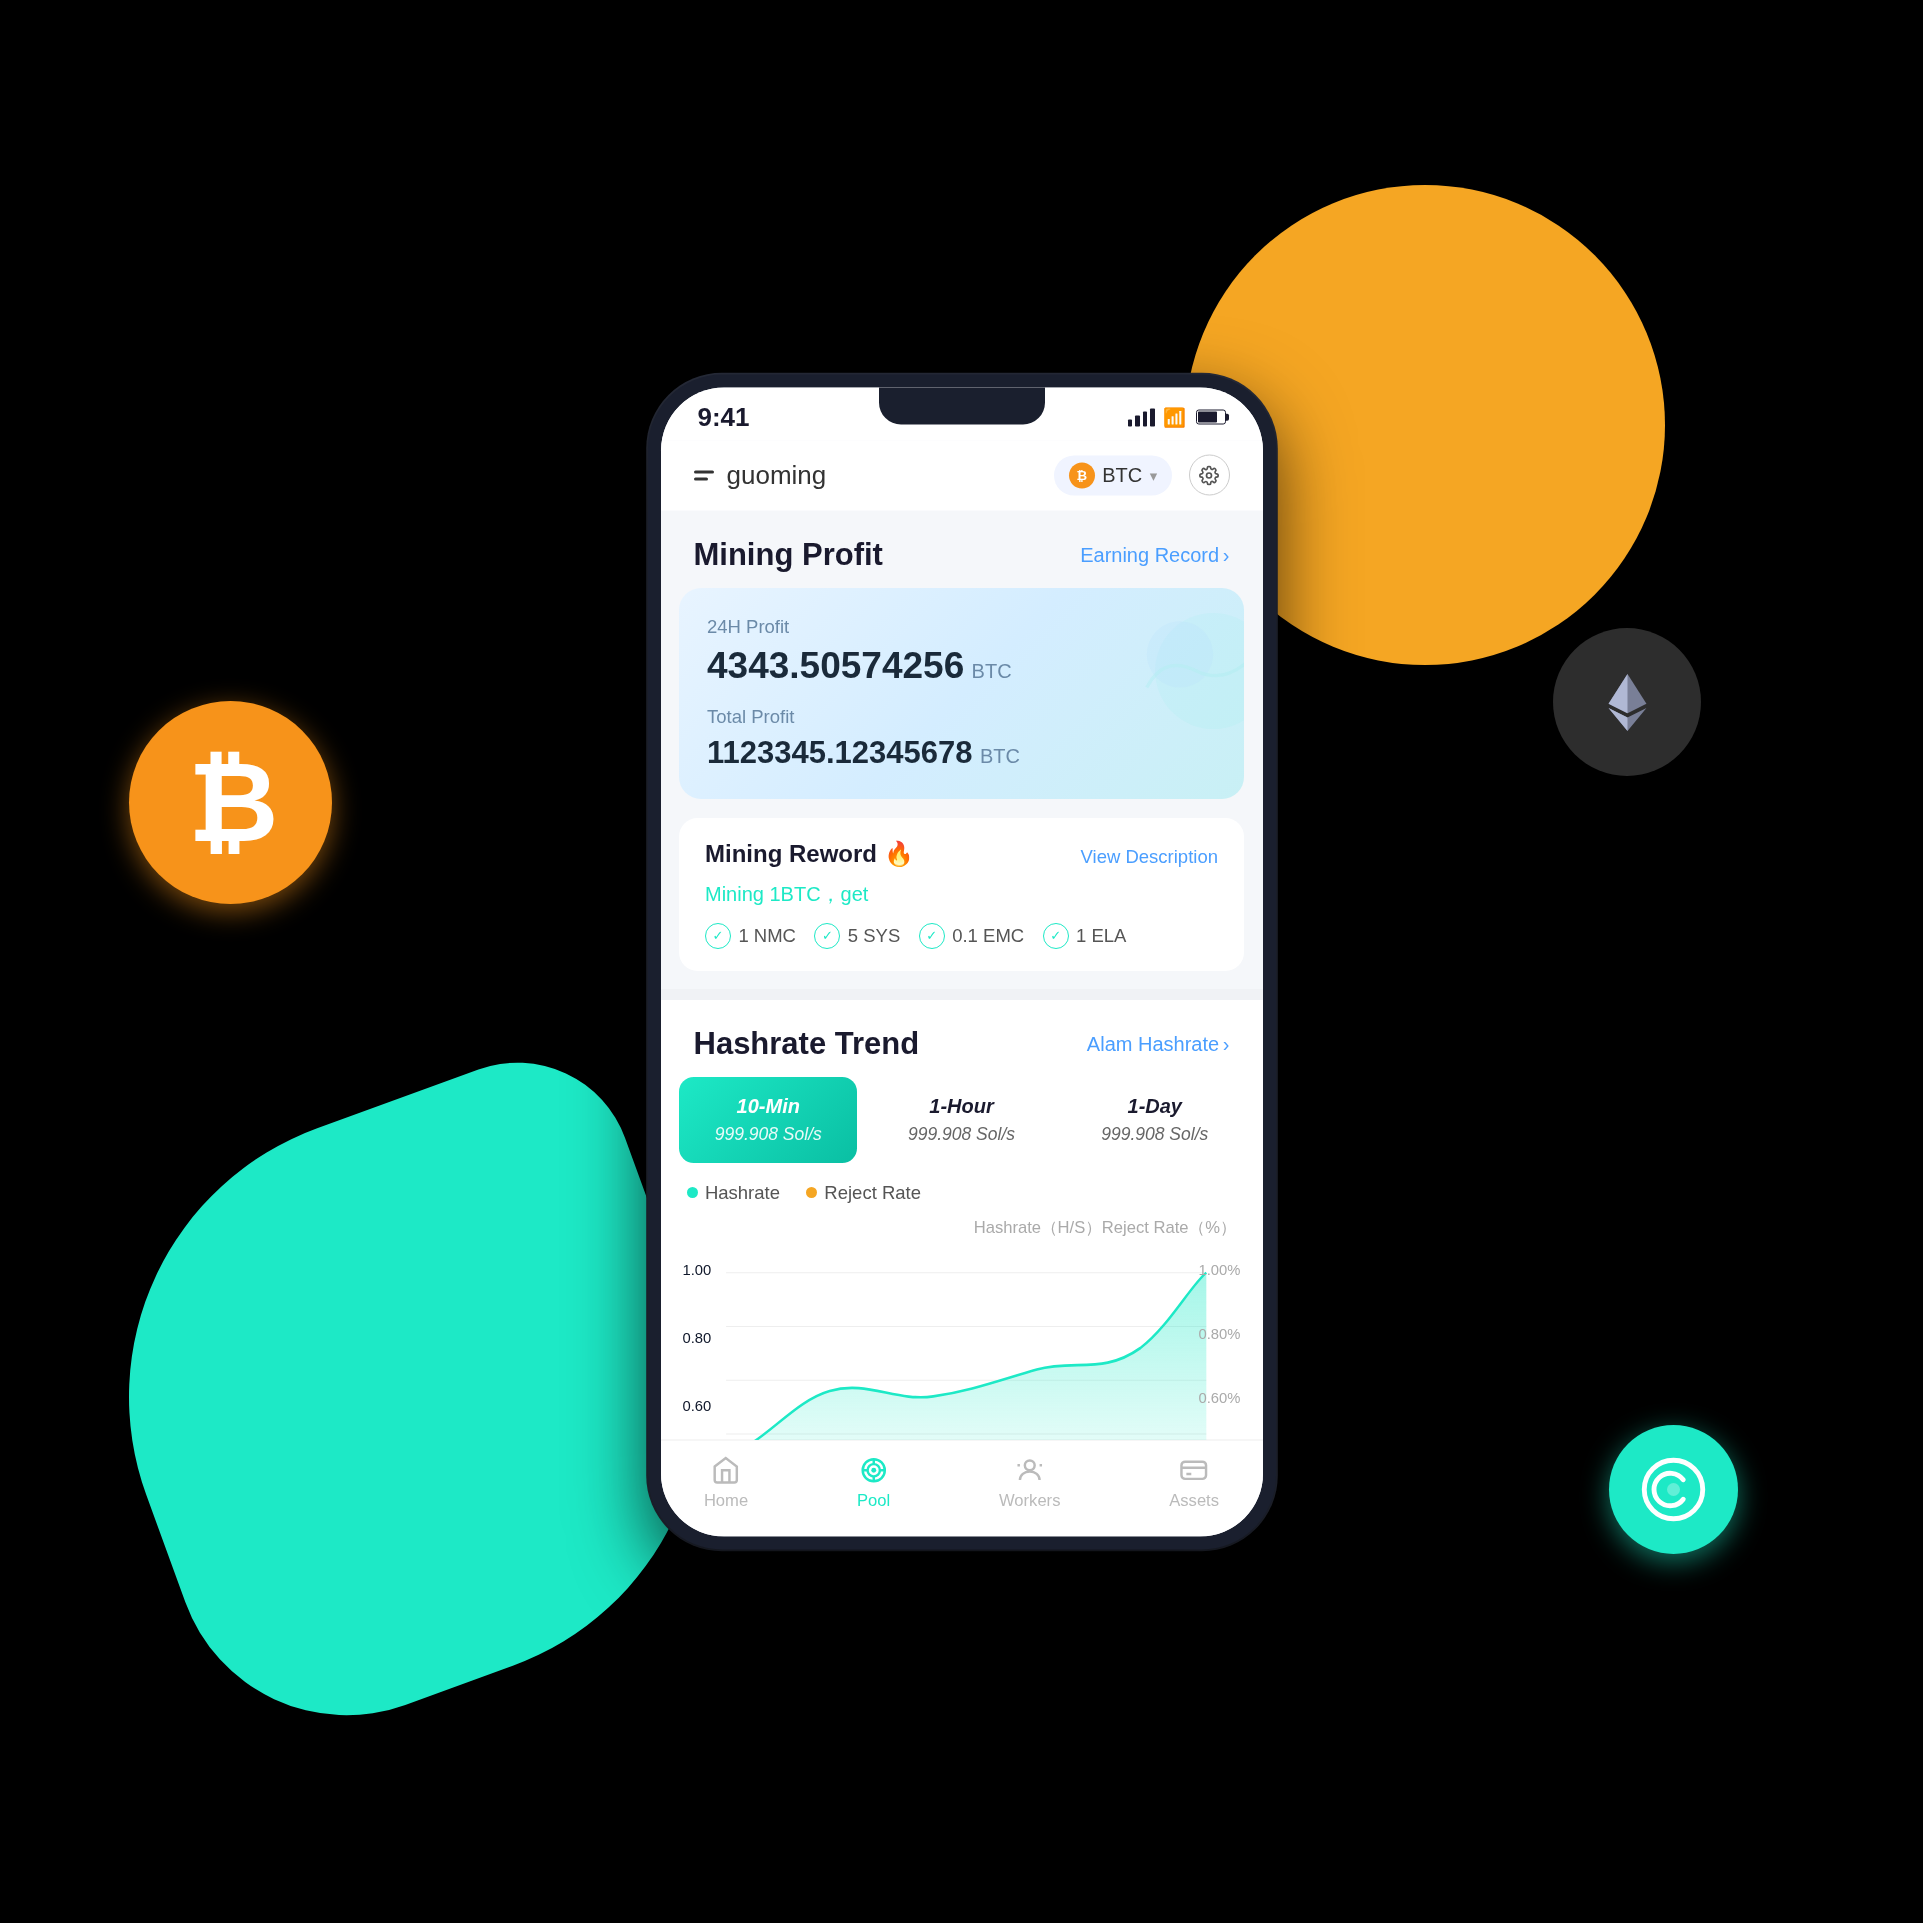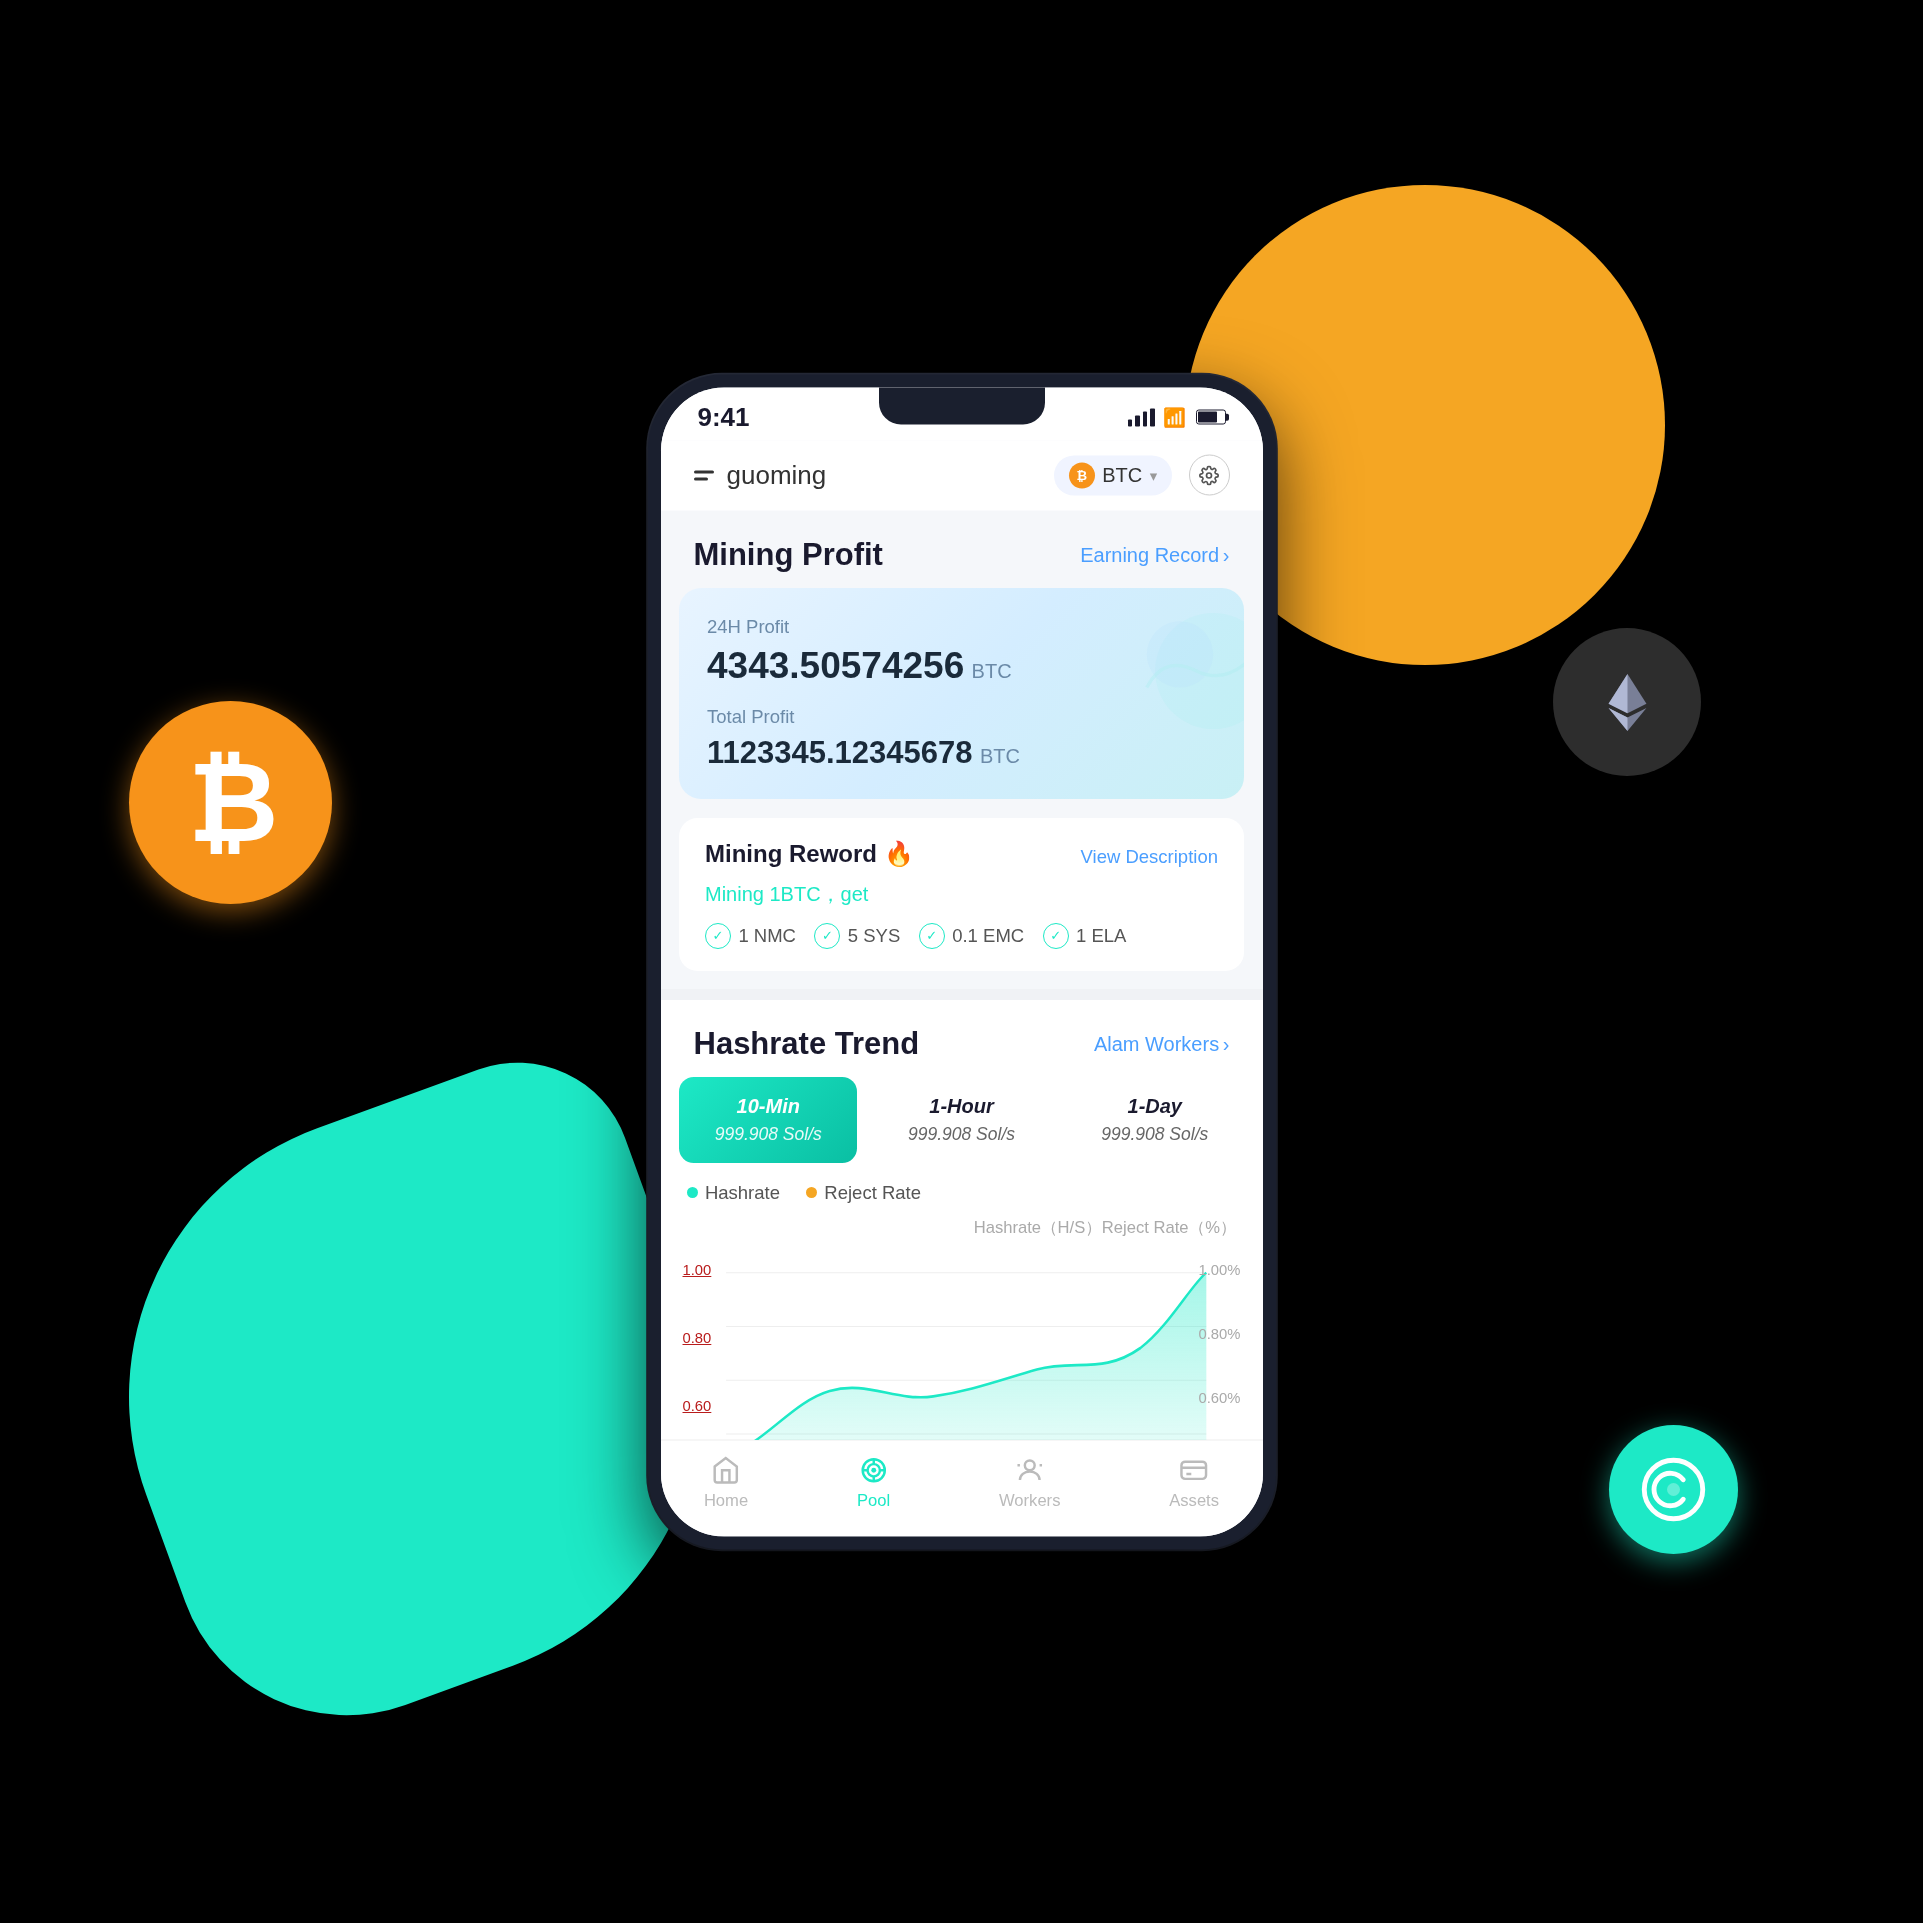--- a/index.html
+++ b/index.html
@@ -482,22 +482,21 @@
     }
     .chart-y-labels {
       position: absolute;
       left: 22px;
       top: 0;
       bottom: 37px;
       display: flex;
       flex-direction: column;
       justify-content: space-between;
       font-size: 14.8px;
-      color: #b91c1c;
-      text-decoration: underline;
+      color: #0f172a;
     }
     .chart-y-labels-right {
       position: absolute;
       right: 22px;
       top: 0;
       bottom: 37px;
       display: flex;
       flex-direction: column;
       justify-content: flex-start;
       font-size: 14.8px;
@@ -681,21 +680,21 @@
             </div>
           </div>
         </div>
 
         <div class="divider"></div>
 
         <div class="hashrate-section">
           <div class="section-header">
             <span class="section-title">Hashrate Trend</span>
             <span class="section-link">
-              <span>Alam Workers</span>
+              <span>Alam Hashrate</span>
               <span>›</span>
             </span>
           </div>
 
           <div class="hashrate-cards">
             <div class="hashrate-card active">
               <div class="hashrate-card-label">10-Min</div>
               <div class="hashrate-card-value">999.908 Sol/s</div>
             </div>
             <div class="hashrate-card">

